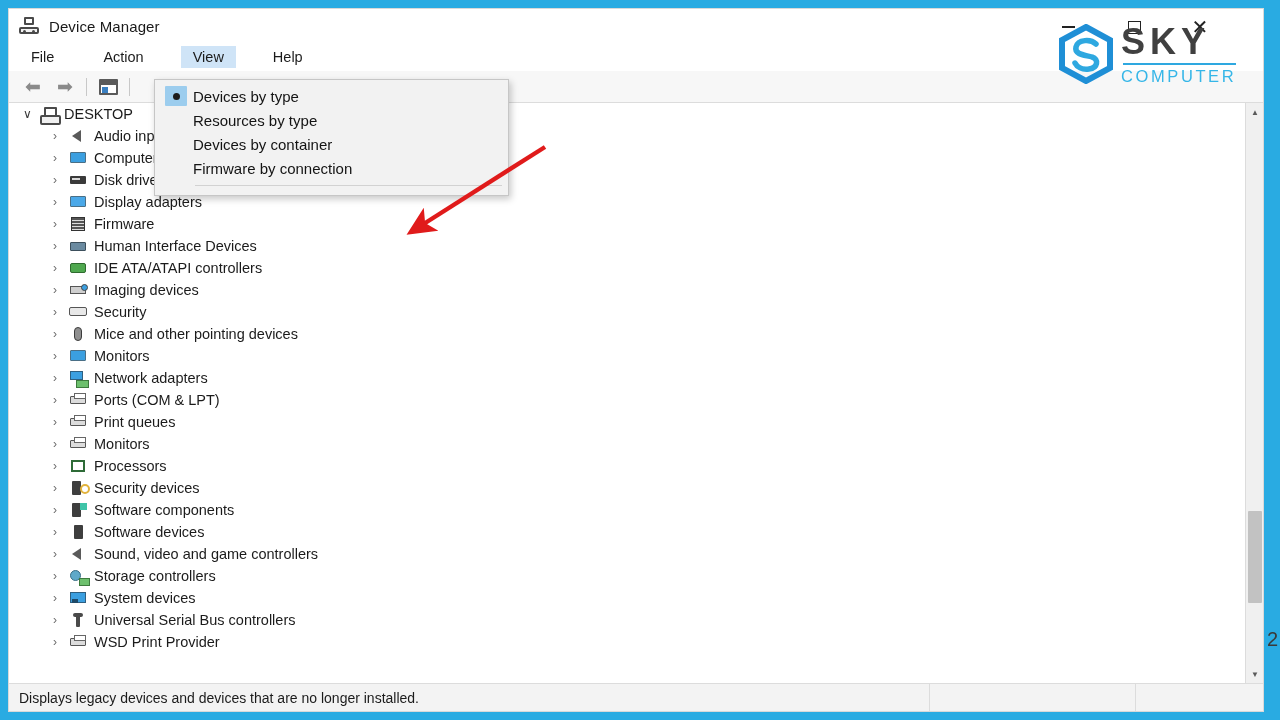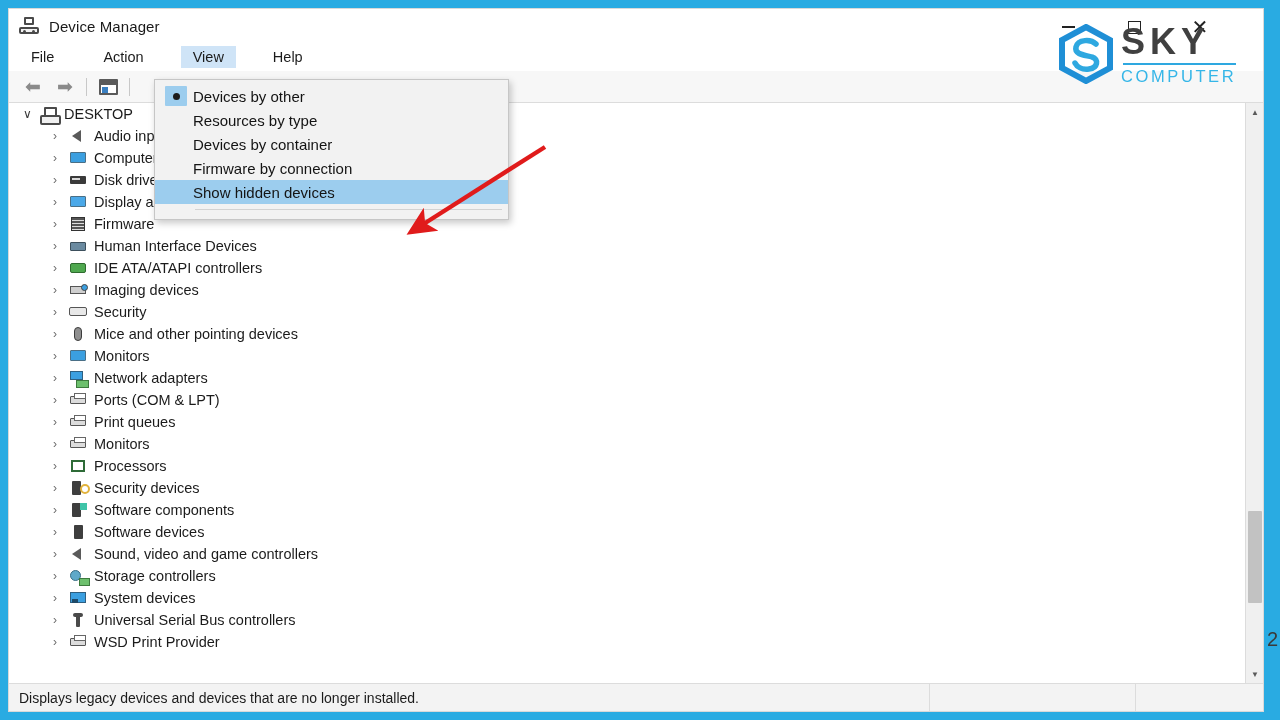--- a/index.html
+++ b/index.html
@@ -545,37 +545,33 @@
       <span class="status-cell" id="status-cell-2"></span>
     </div>
 
     <div id="dropdown">
         <div class="mi">
           <span class="gutter">
             <span class="radio-mark">
               <i></i>
             </span>
           </span>
-          <span class="mlabel">Devices by other</span>
+          <span class="mlabel">Devices by type</span>
         </div>
         <div class="mi">
           <span class="gutter"></span>
           <span class="mlabel">Resources by type</span>
         </div>
         <div class="mi">
           <span class="gutter"></span>
           <span class="mlabel">Devices by container</span>
         </div>
         <div class="mi">
           <span class="gutter"></span>
           <span class="mlabel">Firmware by connection</span>
-        </div>
-        <div class="mi selected-row">
-          <span class="gutter"></span>
-          <span class="mlabel">Show hidden devices</span>
         </div>
         <div class="mi-sep"></div>
       </div>
 
   </div>
 
   <span id="edge-digit">2</span>
 
   <svg id="annotation" viewBox="0 0 1280 720">
     <defs>

